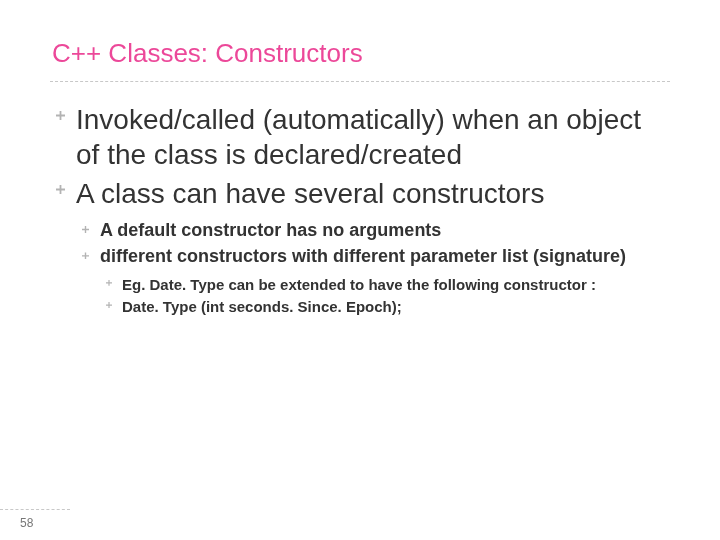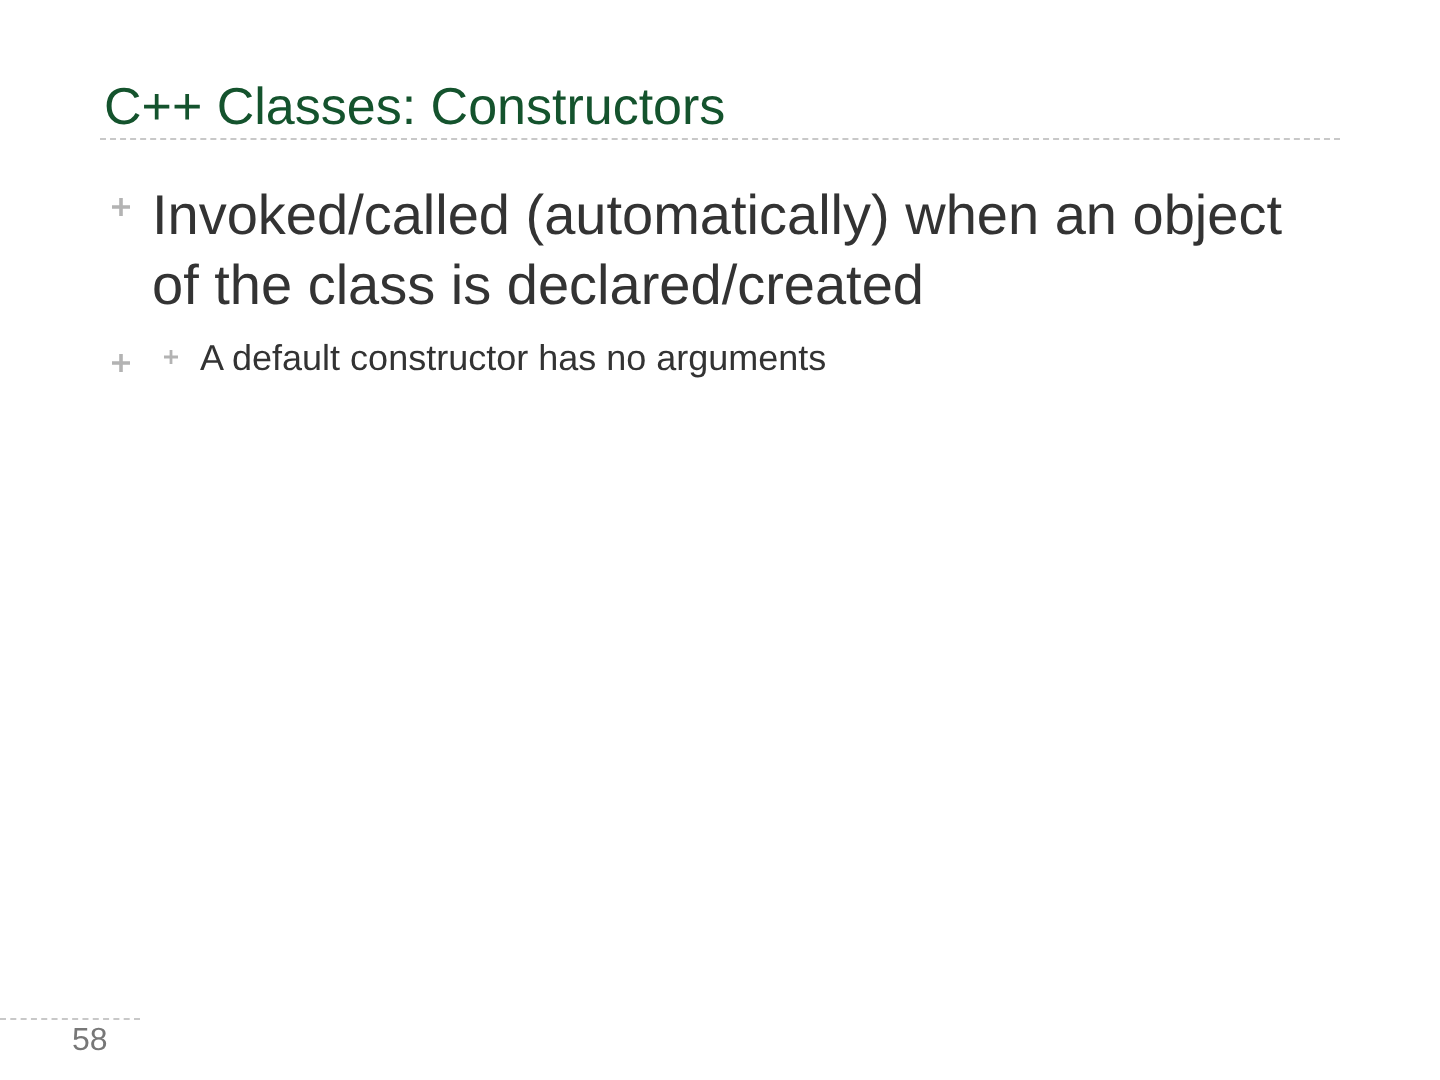--- a/index.html
+++ b/index.html
@@ -8,22 +8,22 @@
     height: 540px;
     font-family: Arial, Helvetica, sans-serif;
     background: #fff;
     color: #3a3a3a;
     position: relative;
     padding: 38px 50px 0 50px;
   }
   .title {
     font-size: 26px;
     font-weight: 400;
-    color: #14532d;
-    margin-bottom: 0;
+    color: #ec4899;
+    margin-bottom: 12px;
     padding-left: 2px;
   }
   .title-underline {
     border-bottom: 1px dashed #c8c8c8;
     margin-bottom: 20px;
   }
   ul.lvl1 {
     list-style: none;
     padding-left: 0;
   }
@@ -45,20 +45,21 @@
   }
   .lvl1-text {
     font-size: 28px;
     line-height: 1.25;
     color: #333;
   }
   ul.lvl2 {
     list-style: none;
     padding-left: 0;
     margin-top: 8px;
+    font-weight: bold;
   }
   ul.lvl2 > li {
     position: relative;
     padding-left: 24px;
     margin-bottom: 3px;
   }
   ul.lvl2 > li::before {
     content: "";
     position: absolute;
     left: 6px;
@@ -101,40 +102,53 @@
   }
   .pagenum-bar {
     position: absolute;
     left: 0;
     bottom: 30px;
     width: 70px;
     border-top: 1px dashed #c8c8c8;
   }
   .pagenum {
     position: absolute;
-    left: 36px;
+    left: 20px;
     bottom: 10px;
-    font-size: 16px;
+    font-size: 12px;
     color: #777;
   }
 </style>
 </head>
 <body>
 
 <h1 class="title">C++ Classes: Constructors</h1>
 <div class="title-underline"></div>
 
 <ul class="lvl1">
   <li>
     <span class="lvl1-text">Invoked/called (automatically) when an object of the class is declared/created</span>
   </li>
   <li>
+    <span class="lvl1-text">A class can have several constructors</span>
 
     <ul class="lvl2">
       <li>
         <span class="lvl2-text">A default constructor has no arguments</span>
+      </li>
+      <li>
+        <span class="lvl2-text">different constructors with different parameter list (signature)</span>
+
+        <ul class="lvl3">
+          <li>
+            <span class="lvl3-text">Eg. Date. Type can be extended to have the following constructor :</span>
+          </li>
+          <li>
+            <span class="lvl3-text">Date. Type (int seconds. Since. Epoch);</span>
+          </li>
+        </ul>
       </li>
     </ul>
   </li>
 </ul>
 
 <div class="pagenum-bar"></div>
 <div class="pagenum">58</div>
 
 </body></html>

